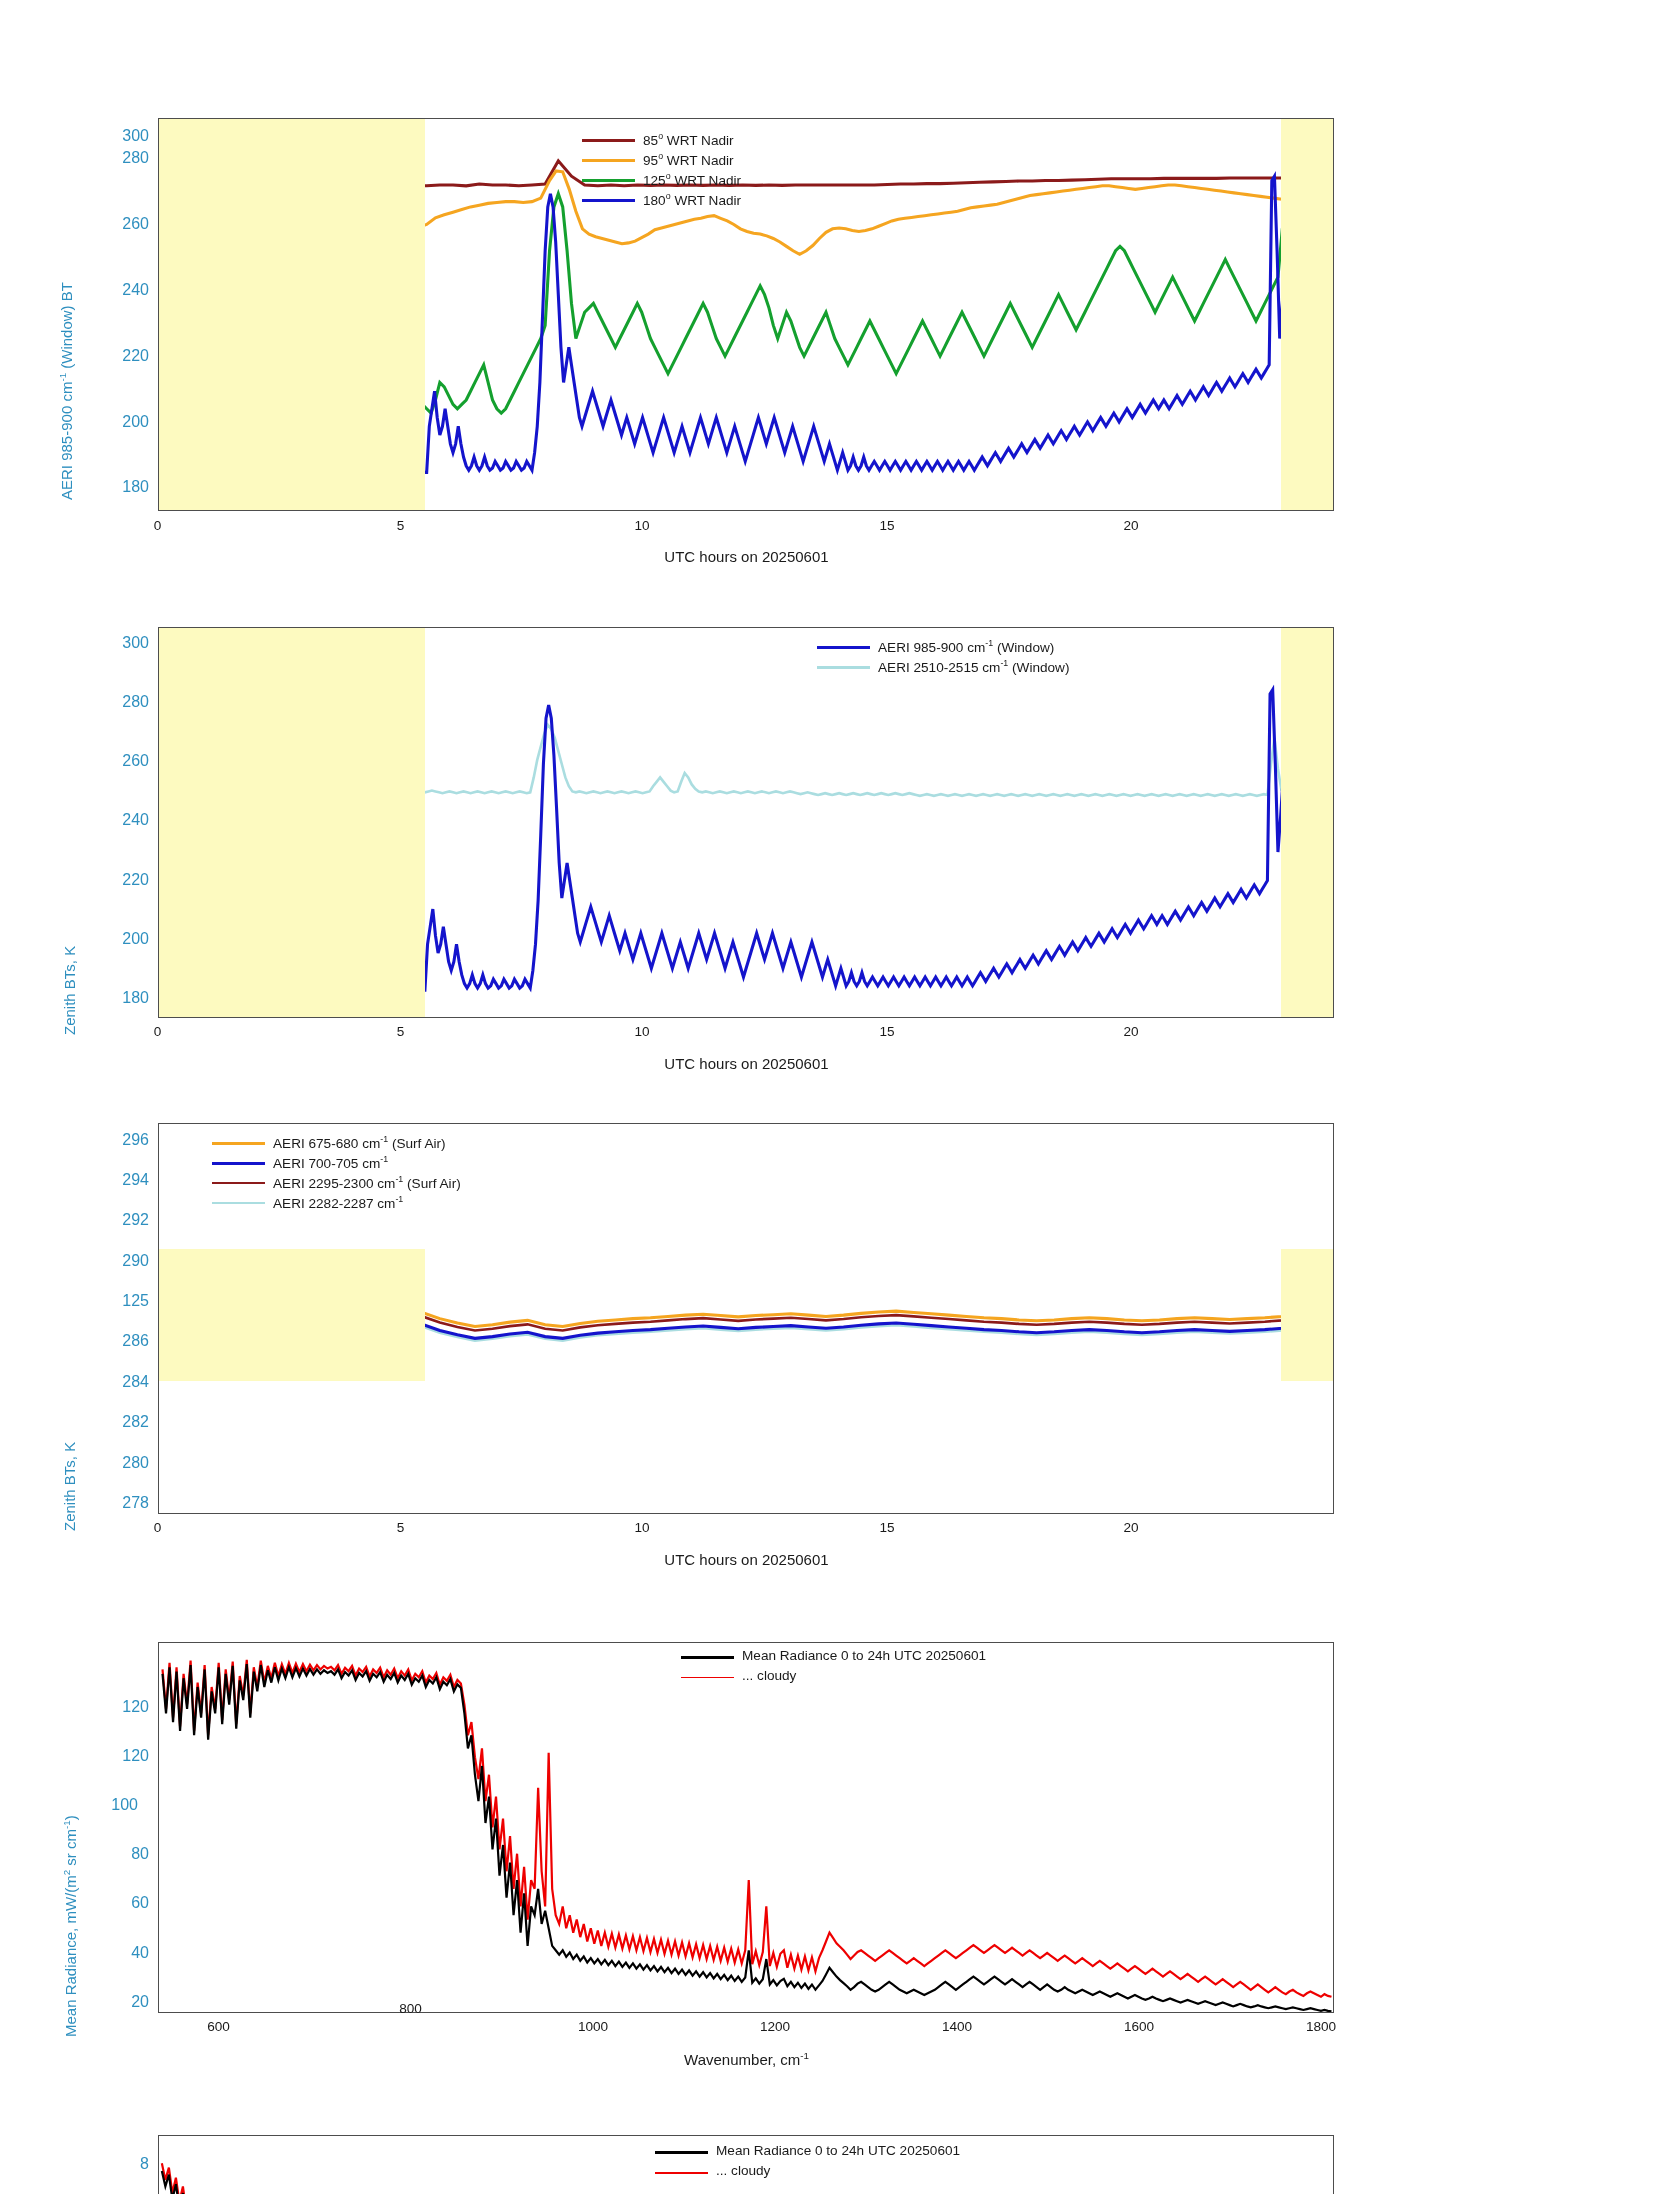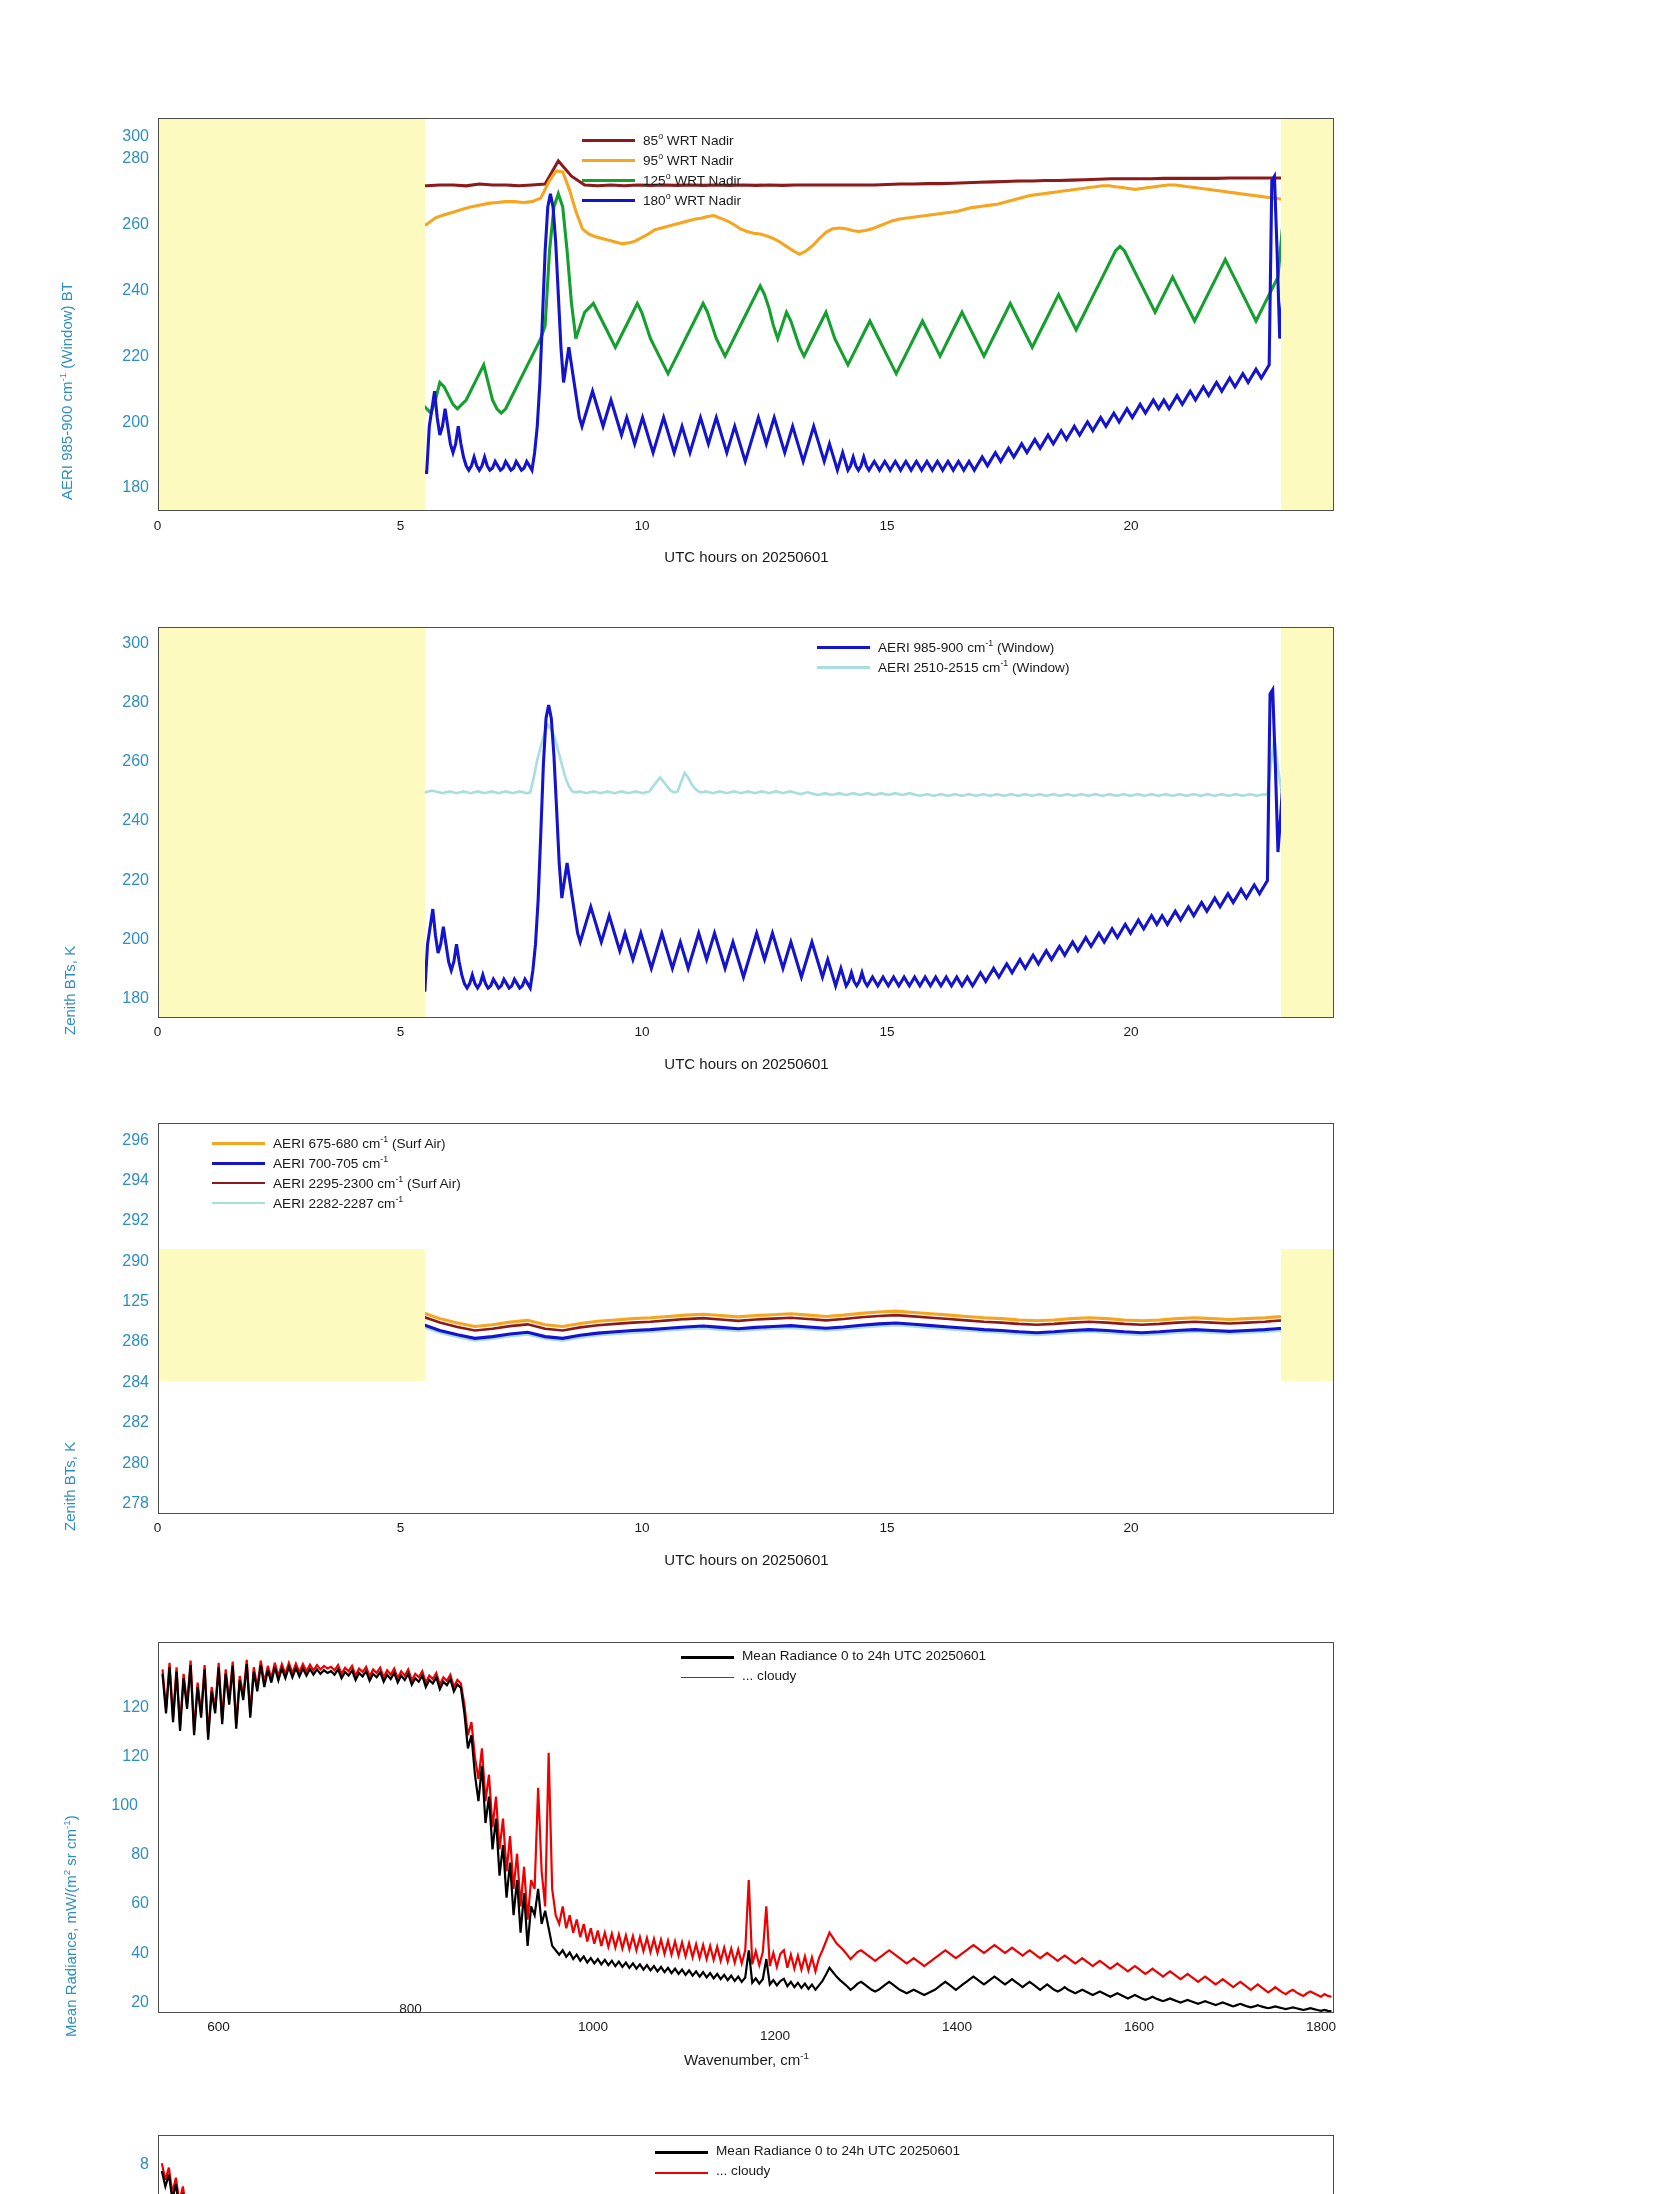--- a/index.html
+++ b/index.html
@@ -207,21 +207,21 @@
       <div class="legend-row">
         <div class="legend-line thin" style="background:#ee0000;"></div>
         <div class="legend-txt">... cloudy</div>
       </div>
     </div>
   </div>
 
   <div class="xtick" style="left:192px;top:430px;width:53px;">600</div>
   <div class="xtick" style="left:384px;top:412px;width:53px;">800</div>
   <div class="xtick" style="left:560px;top:430px;width:66px;">1000</div>
-  <div class="xtick" style="left:742px;top:439px;width:66px;">1200</div>
+  <div class="xtick" style="left:742px;top:430px;width:66px;">1200</div>
   <div class="xtick" style="left:924px;top:430px;width:66px;">1400</div>
   <div class="xtick" style="left:1106px;top:430px;width:66px;">1600</div>
   <div class="xtick" style="left:1288px;top:430px;width:66px;">1800</div>
   <div class="xlabel" style="left:571px;top:461px;width:351px;">Wavenumber, cm<sup>-1</sup></div>
 </div>
 
 <div class="panel" style="left:0;top:2098px;width:1679px;height:513px;">
 
   <div class="ytick" style="left:105px;top:57px;width:44px;">8</div>
 

